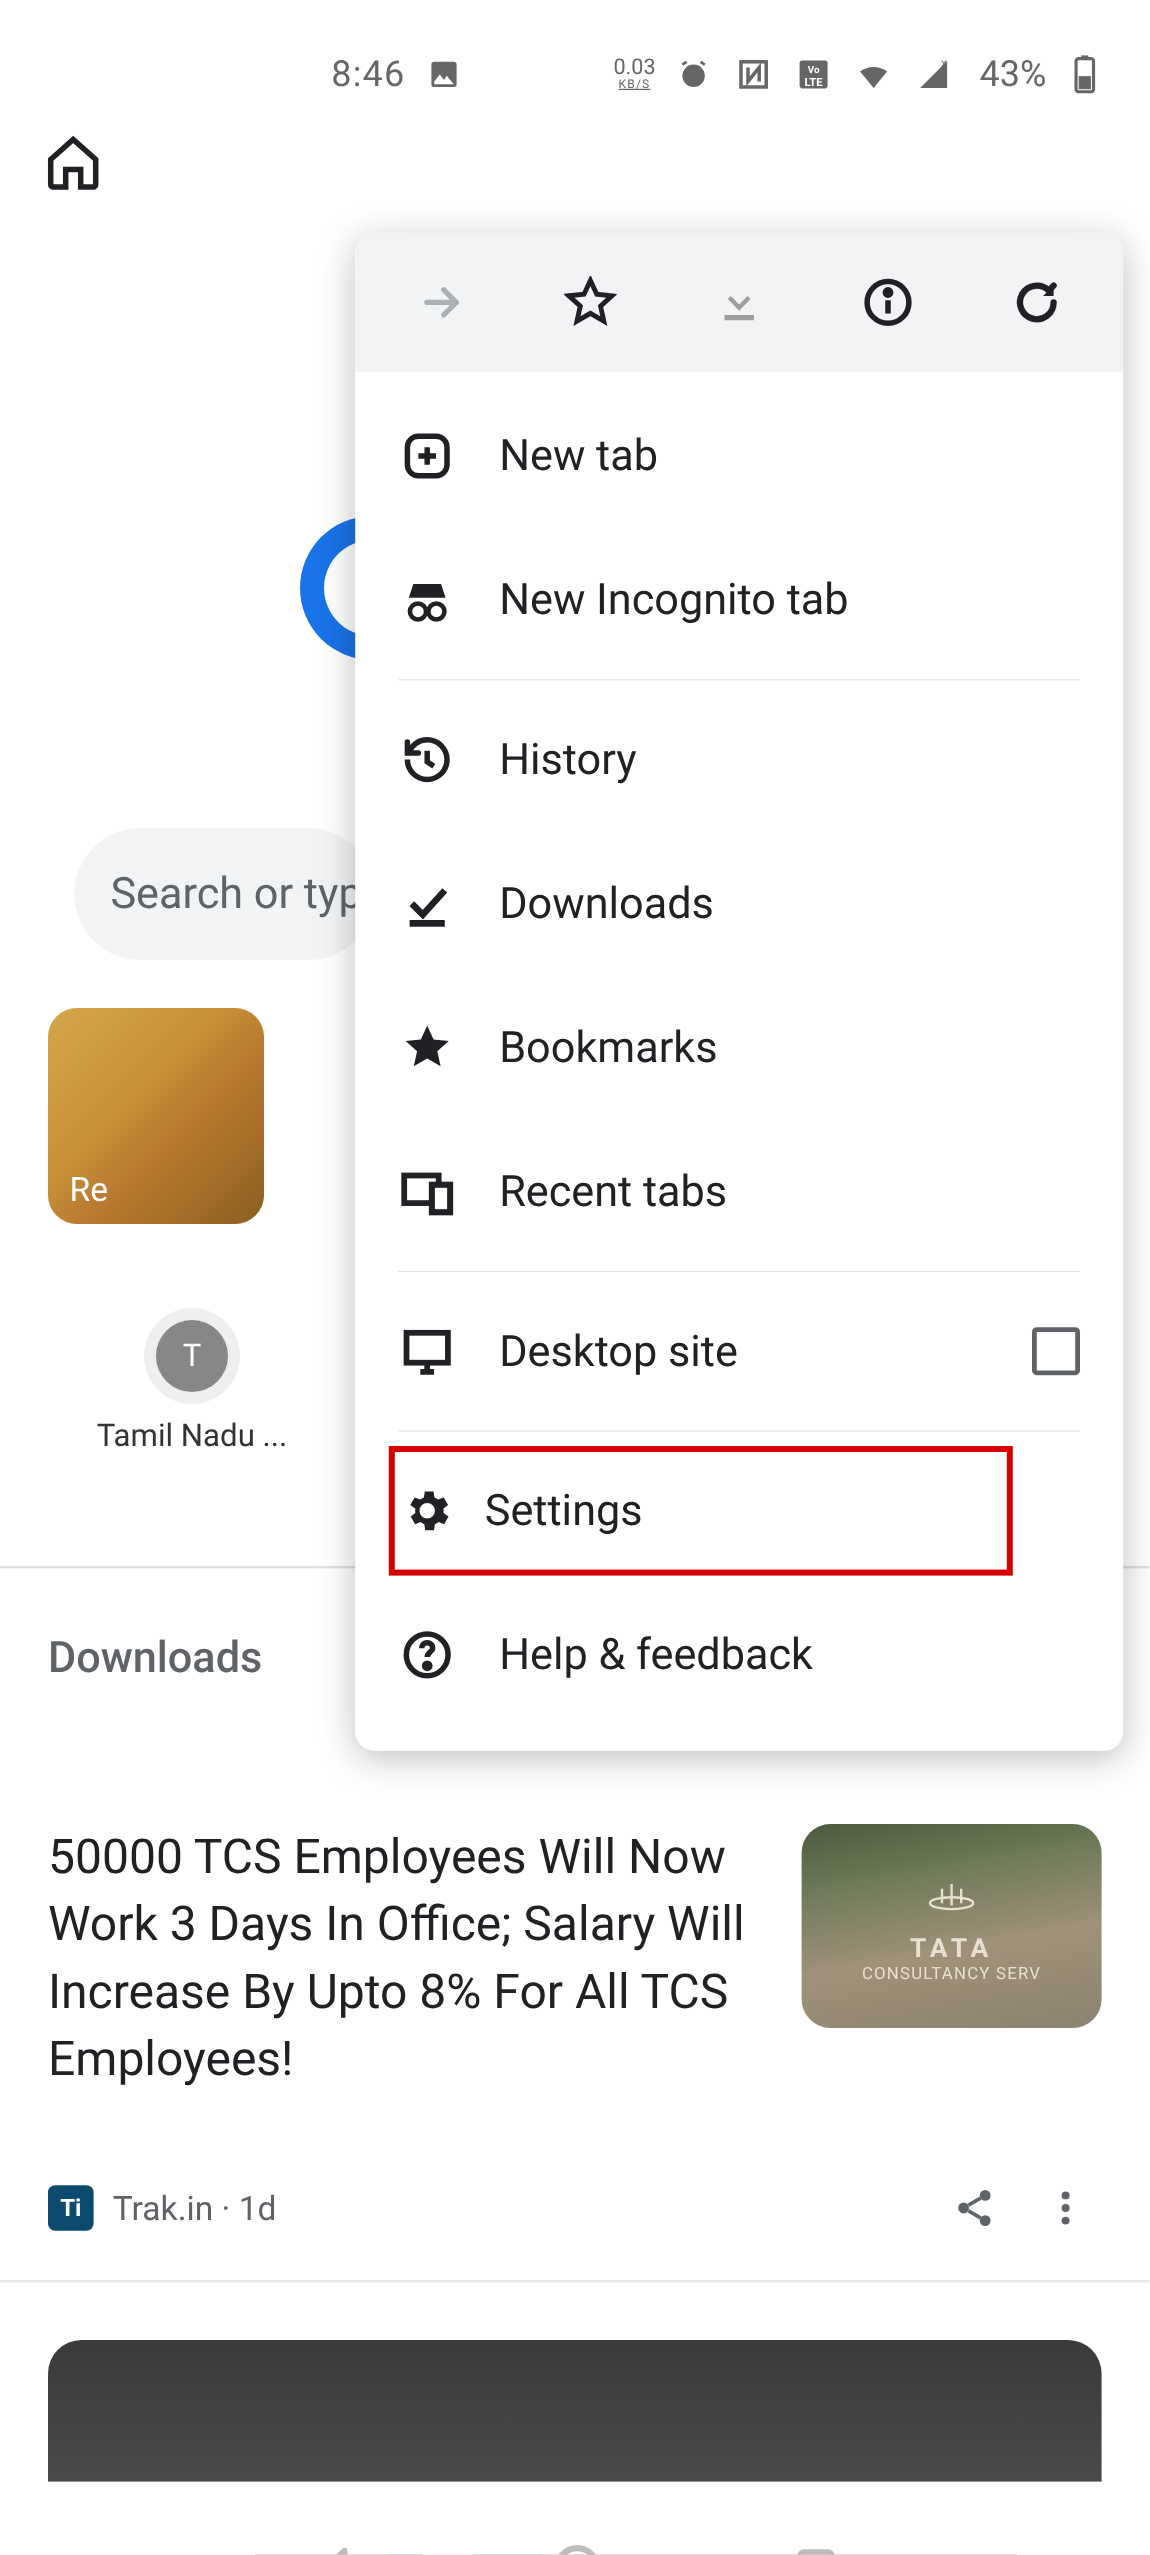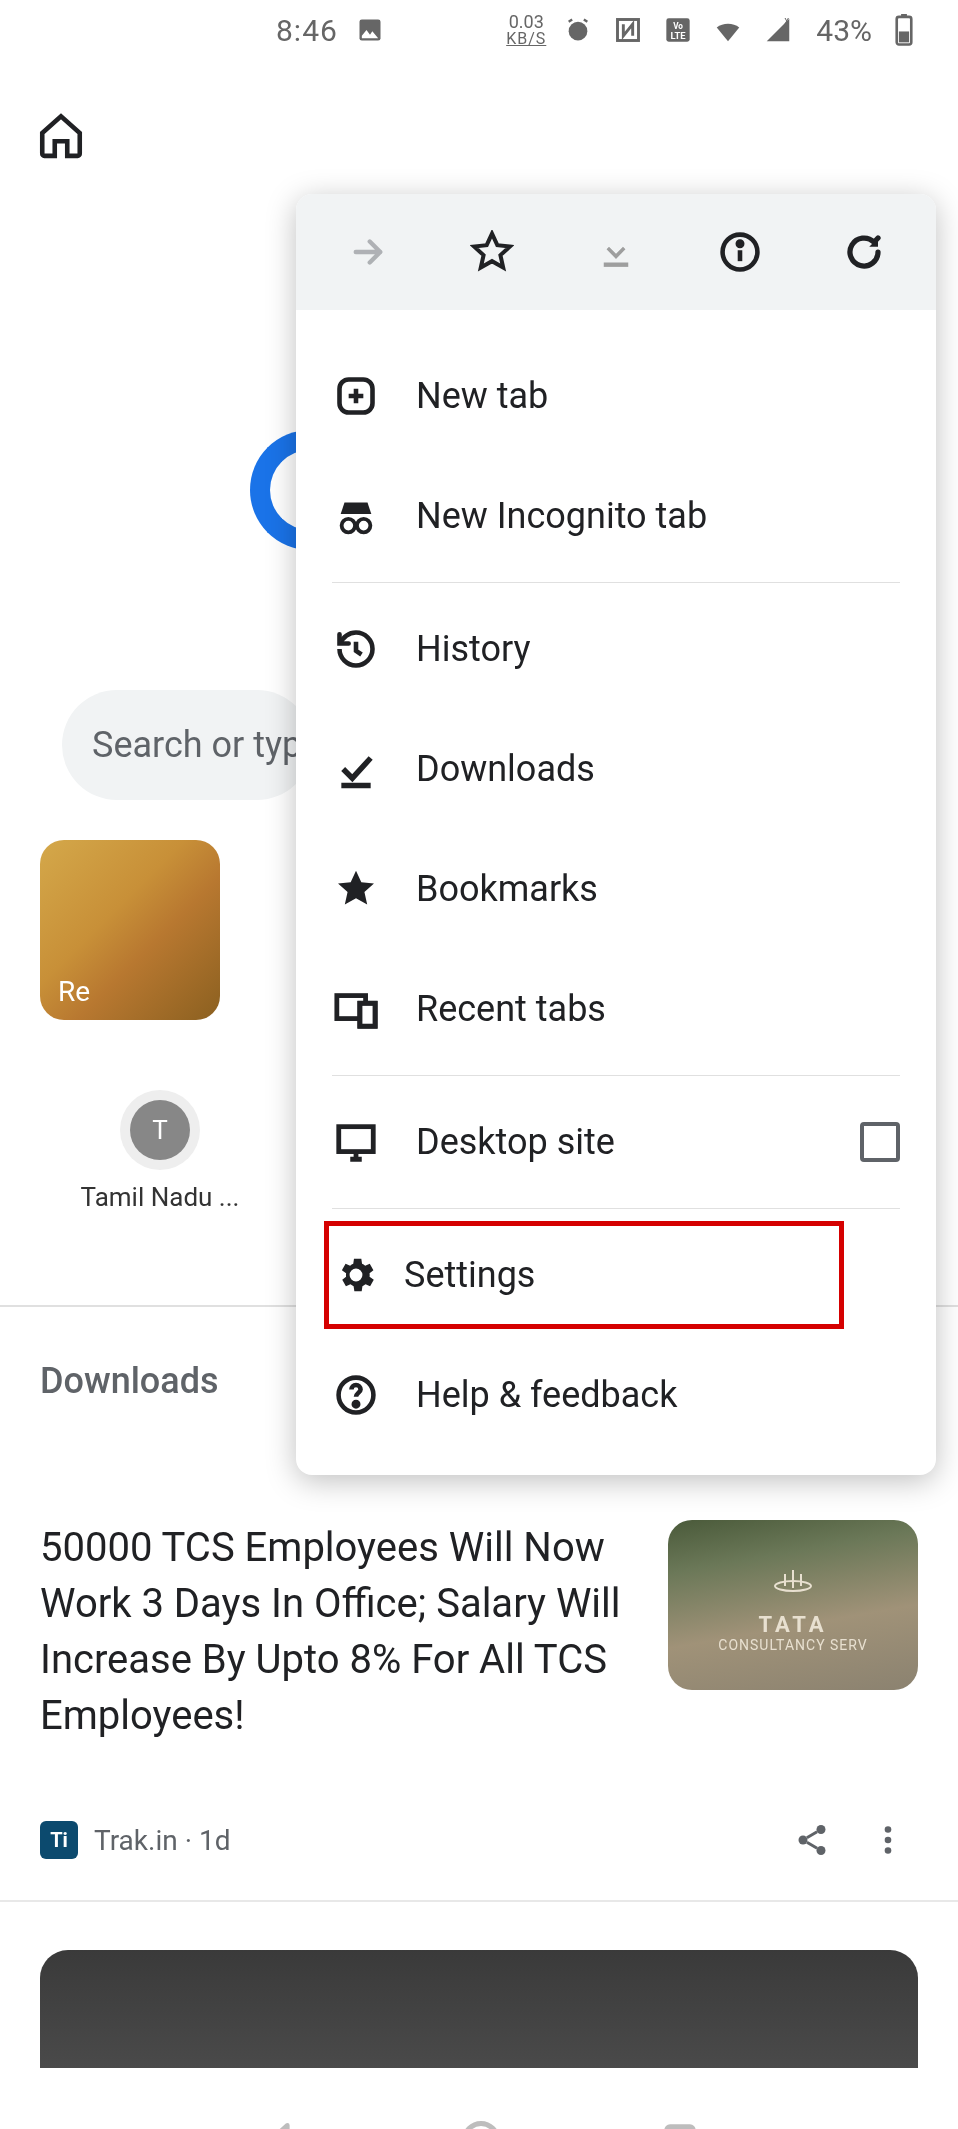--- a/index.html
+++ b/index.html
@@ -1,23 +1,23 @@
 <!DOCTYPE html>
 <html><head>
 <meta charset="utf-8">
 <style>
   * { box-sizing: border-box; margin: 0; padding: 0; }
   html, body { width: 958px; height: 2129px; font-family: Roboto, Arial, sans-serif; background: #fff; color: #202124; }
   
-  .statusbar { height: 80px; display: flex; align-items: flex-start; justify-content: space-between; padding: 12px 36px; font-size: 30px; color: #666; }
+  .statusbar { height: 80px; display: flex; align-items: flex-end; justify-content: space-between; padding: 0 36px; font-size: 30px; color: #666; }
   .status-left { display: flex; align-items: center; gap: 14px; margin-left: 240px;}
   .status-right { display: flex; align-items: center; gap: 14px; }
   .clock { font-size: 30px; letter-spacing: 1px; }
   .data-rate { font-size: 18px; line-height: 1; text-align: center; }
-  .data-rate .sm { font-size: 16px; display:block; letter-spacing:1px;text-decoration:underline;}
+  .data-rate .sm { font-size: 10px; display:block; letter-spacing:1px;text-decoration:underline;}
   .sb-icon { display:inline-flex; align-items:center; justify-content:center; width:36px; height:36px; }
   .battpct { font-size: 30px; margin-left:6px;}
   
   .content { position: relative; }
   .home-icon { position:absolute; top: 30px; left: 36px; }
   .logo-ring { position:absolute; top: 350px; left: 250px; width: 90px; height: 120px; border: 20px solid #1a73e8; border-radius: 60px 0 0 60px; border-right: none; }
   .searchbar { position:absolute; top: 610px; left: 62px; width: 250px; height: 110px; background: #f1f3f4; border-radius: 55px; display:flex; align-items:center; padding-left: 30px; font-size: 36px; color: #5f6368; }
   .tiles { position:absolute; top: 760px; left: 40px; display:flex; gap:20px; }
   .tile { width: 180px; height: 180px; border-radius: 24px; position:relative; overflow:hidden; background:#888; }
   .tile.news { background: linear-gradient(135deg,#6b7b8c 0%, #8795a1 40%, #b89584 70%, #a48470 100%); }
@@ -44,21 +44,21 @@
   .hat::after{content:''; position:absolute; top:20px; left:30px; width:60px; height:30px; background:#fff; border-radius:8px;}
   
   .bottommask { position:absolute; top:1988px; left:0; right:0; height:141px; background:#fff;}
   
   .navbar { position:absolute; top:2000px; left:0; right:0; height:120px; display:flex; align-items:center; justify-content:space-around; padding:0 180px;}
   .navbtn { color:#bdbdbd; }
   
   .menu { position:absolute; top: 114px; left: 296px; width: 640px; background:#fff; border-radius: 16px; box-shadow: 0 6px 30px rgba(0,0,0,0.25); overflow:hidden;}
   .menu-top { height: 116px; background:#f1f3f4; display:flex; align-items:center; justify-content:space-around; padding:0 10px;}
   .menu-top .tbtn { width:58px; height:58px; display:flex; align-items:center; justify-content:center; color:#5f6368;}
-  .menu-body { padding: 26px 0 20px 0; }
+  .menu-body { padding: 10px 0 20px 0; }
   .mitem { display:flex; align-items:center; height: 120px; padding: 0 36px; gap: 40px; font-size: 36px; color:#202124; position:relative;}
   .mitem .mi-icon { width:48px; height:48px; display:flex; align-items:center; justify-content:center; color:#5f6368; flex-shrink:0;}
   .mitem .mi-label { position: relative; left: -4px;}
   .msep { height:1px; background:#e0e0e0; margin: 6px 36px; }
   .mitem .chk { position:absolute; right:36px; width:40px; height:40px; border:4px solid #5f6368; border-radius:4px;}
   .mitem.highlight { position:relative;gap:28px; }
   .mitem.highlight::after { content:''; position:absolute; top:6px; left:28px; right:92px; bottom:6px; border: 5px solid #d50000; pointer-events:none;}
   svg { display:block; }
 </style>
 </head>

